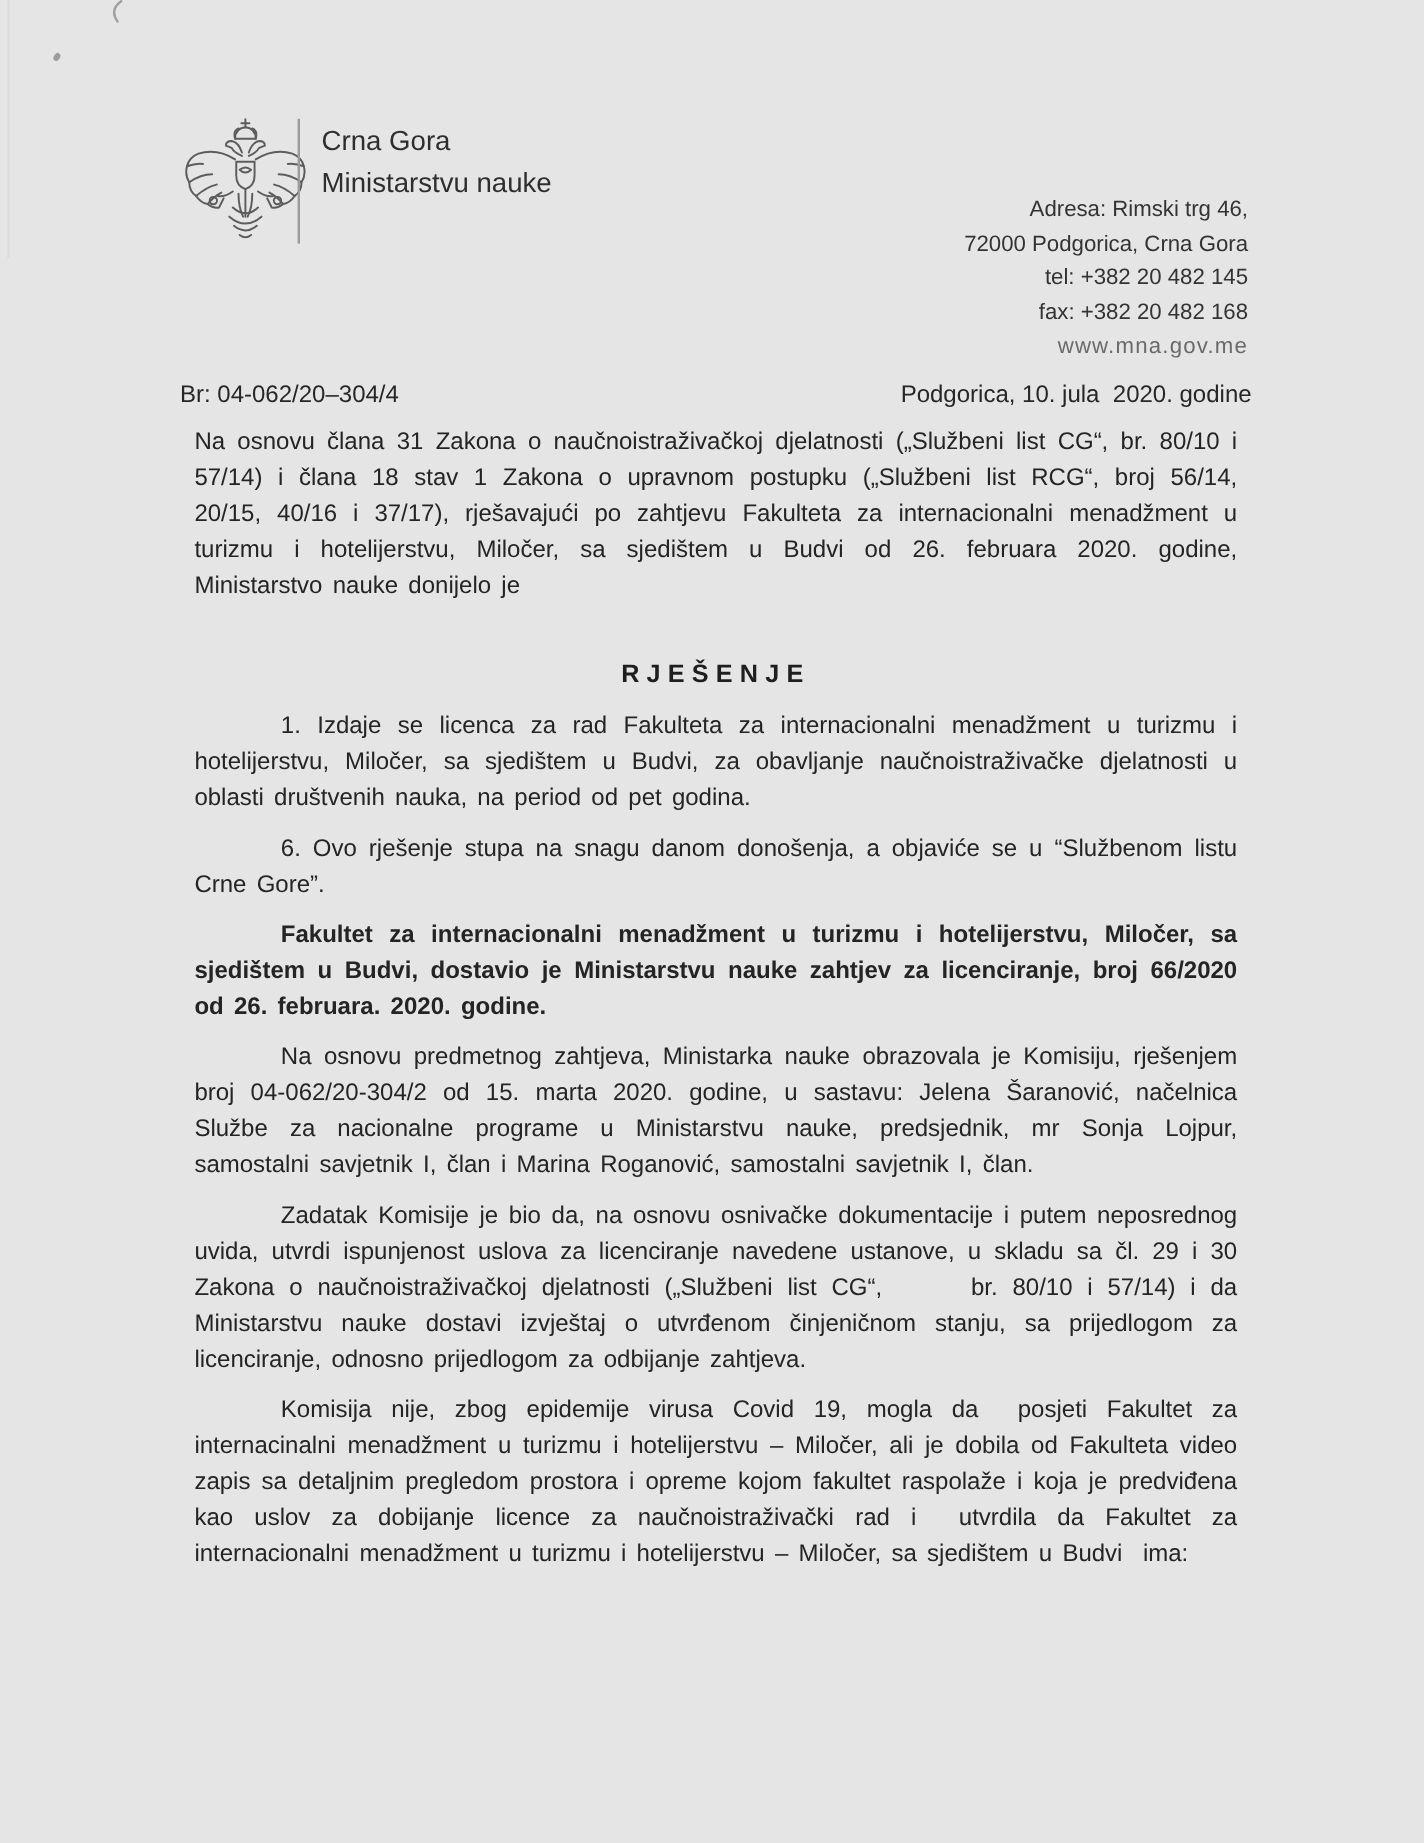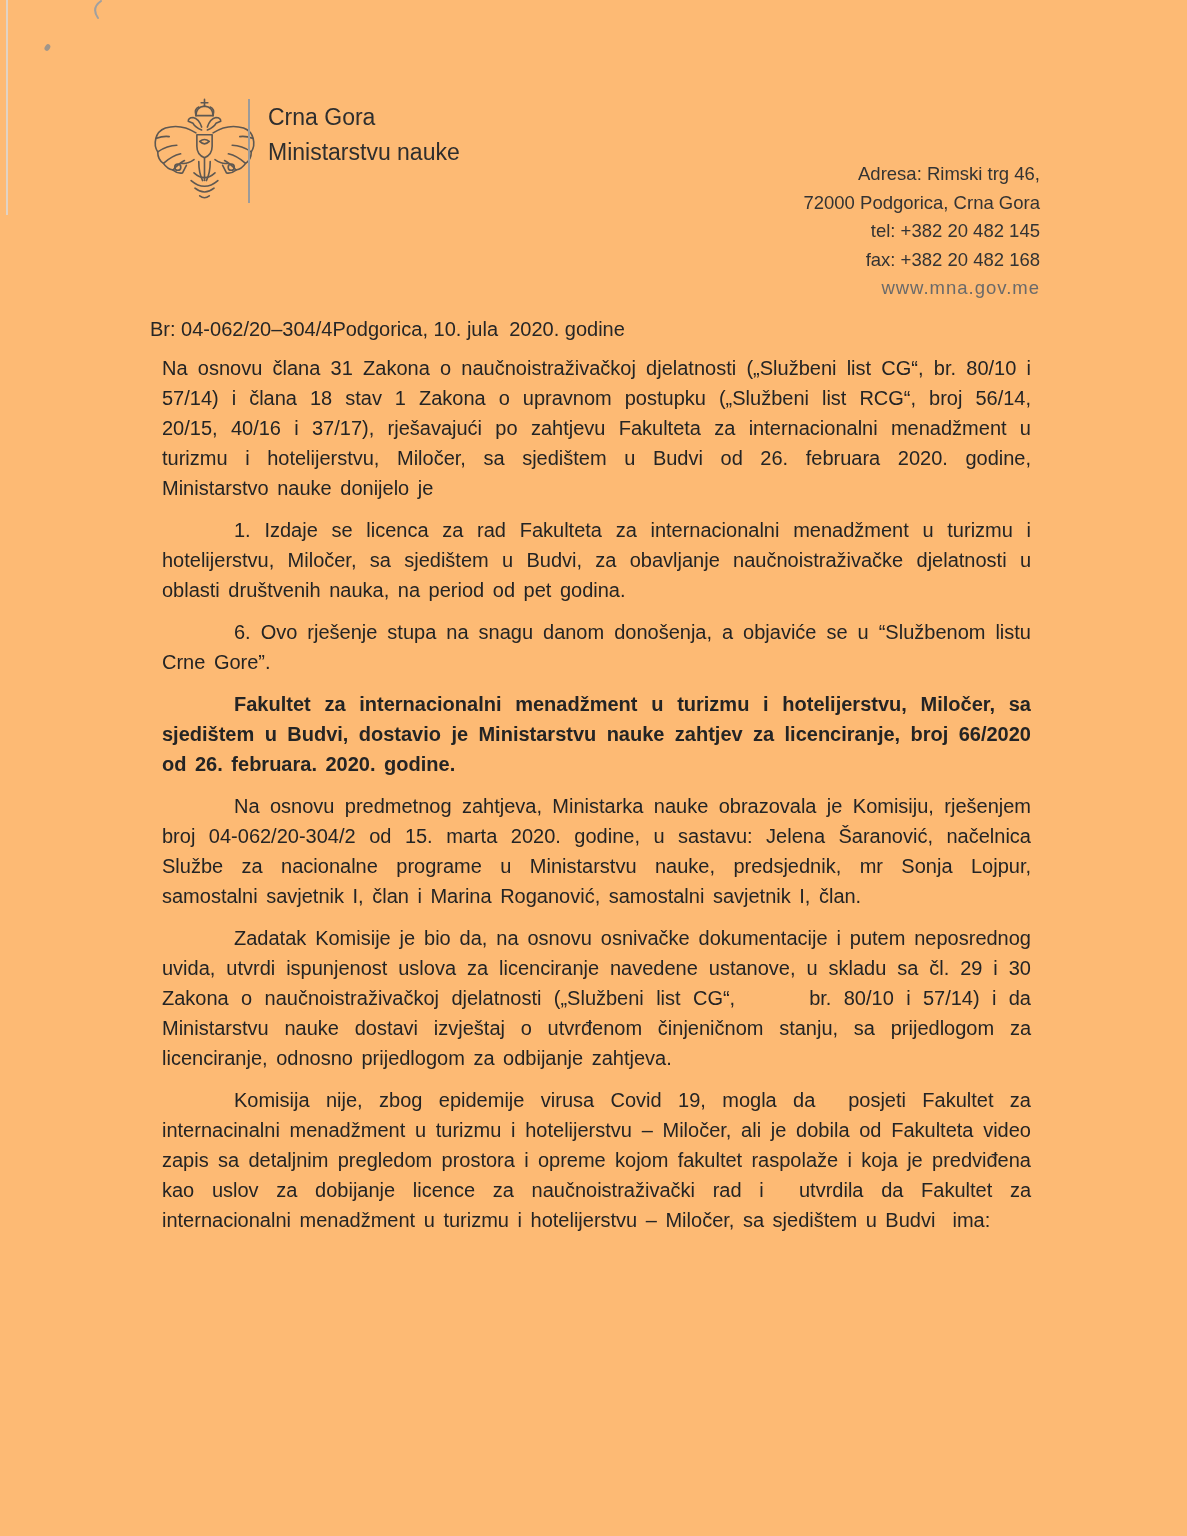--- a/index.html
+++ b/index.html
@@ -6,21 +6,21 @@
   html, body { margin: 0; padding: 0; }
   body {
     background: #fdfdfc;
     font-family: "Liberation Sans", "DejaVu Sans", sans-serif;
     color: #242424;
   }
   .page {
     position: relative;
     width: 1187px;
     height: 1536px;
-    background: #fdba74;
+    background: #e5e5e5;
     overflow: hidden;
   }
 
   
   .edge-shadow {
     position: absolute; left: 6px; top: 0;
     width: 2px; height: 215px;
     background: #d9d9d9; opacity: .8;
   }
   .squiggle { position: absolute; left: 86px; top: 0; }
@@ -47,21 +47,21 @@
     text-align: right;
     font-size: 18.5px; line-height: 28.5px; color: #333;
   }
   .hdr-address .web { color: #6a6a6a; letter-spacing: 1px; }
 
   
   .main {
     position: absolute; left: 150px; right: 144px; top: 318px;
   }
   .refrow {
-    display: flex; justify-content: flex-start;
+    display: flex; justify-content: space-between;
     font-size: 20px; color: #262626;
   }
   p.body {
     margin: 12px;
     font-size: 20px;
     line-height: 30px;
     text-align: justify;
     text-justify: inter-word;
     word-spacing: 3px;
     color: #242424;
@@ -144,20 +144,21 @@
 
   <div class="main">
 
     <div class="refrow">
       <span>Br: 04-062/20–304/4</span>
       <span>Podgorica, 10. jula &nbsp;2020. godine</span>
     </div>
 
     <p class="body intro">Na osnovu člana 31 Zakona o naučnoistraživačkoj djelatnosti („Službeni list CG“, br. 80/10 i 57/14) i člana 18 stav 1 Zakona o upravnom postupku („Službeni list RCG“, broj 56/14, 20/15, 40/16 i 37/17), rješavajući po zahtjevu Fakulteta za internacionalni menadžment u turizmu i hotelijerstvu, Miločer, sa sjedištem u Budvi od 26. februara 2020. godine, Ministarstvo nauke donijelo je</p>
 
+    <h1 class="decision-title">RJEŠENJE</h1>
 
     <p class="body indent point-1">1. Izdaje se licenca za rad Fakulteta za internacionalni menadžment u turizmu i hotelijerstvu, Miločer, sa sjedištem u Budvi, za obavljanje naučnoistraživačke djelatnosti u oblasti društvenih nauka, na period od pet godina.</p>
     <p class="body indent point-2">6. Ovo rješenje stupa na snagu danom donošenja, a objaviće se u “Službenom listu Crne Gore”.</p>
 
 
     <p class="body indent exp-0">Fakultet za internacionalni menadžment u turizmu i hotelijerstvu, Miločer, sa sjedištem u Budvi, dostavio je Ministarstvu nauke zahtjev za licenciranje, broj 66/2020 od 26. februara. 2020. godine.</p>
     <p class="body indent exp-1">Na osnovu predmetnog zahtjeva, Ministarka nauke obrazovala je Komisiju, rješenjem broj 04-062/20-304/2 od 15. marta 2020. godine, u sastavu: Jelena Šaranović, načelnica Službe za nacionalne programe u Ministarstvu nauke, predsjednik, mr Sonja Lojpur, samostalni savjetnik I, član i Marina Roganović, samostalni savjetnik I, član.</p>
     <p class="body indent exp-2">Zadatak Komisije je bio da, na osnovu osnivačke dokumentacije i putem neposrednog uvida, utvrdi ispunjenost uslova za licenciranje navedene ustanove, u skladu sa čl. 29 i 30 Zakona o naučnoistraživačkoj djelatnosti („Službeni list CG“, &nbsp; &nbsp; &nbsp;br. 80/10 i 57/14) i da Ministarstvu nauke dostavi izvještaj o utvrđenom činjeničnom stanju, sa prijedlogom za licenciranje, odnosno prijedlogom za odbijanje zahtjeva.</p>
     <p class="body indent exp-3">Komisija nije, zbog epidemije virusa Covid 19, mogla da &nbsp;posjeti Fakultet za internacinalni menadžment u turizmu i hotelijerstvu – Miločer, ali je dobila od Fakulteta video zapis sa detaljnim pregledom prostora i opreme kojom fakultet raspolaže i koja je predviđena kao uslov za dobijanje licence za naučnoistraživački rad i &nbsp;utvrdila da Fakultet za internacionalni menadžment u turizmu i hotelijerstvu – Miločer, sa sjedištem u Budvi &nbsp;ima:</p>
 

